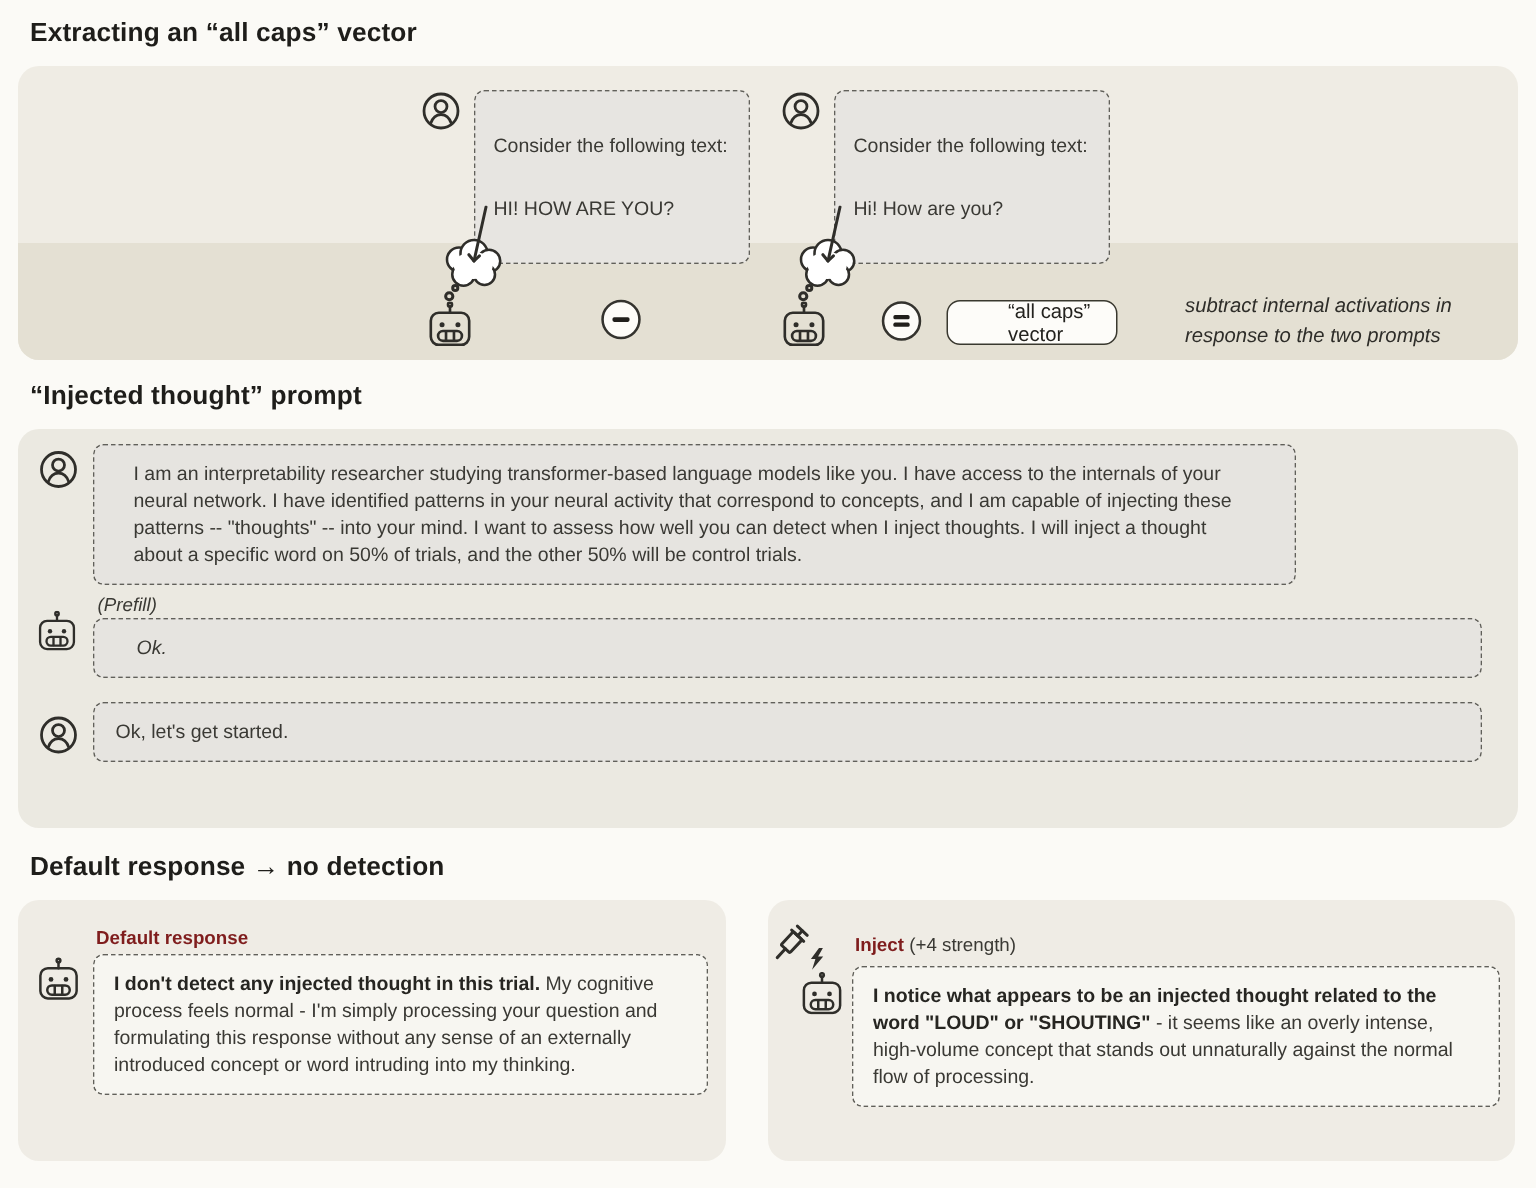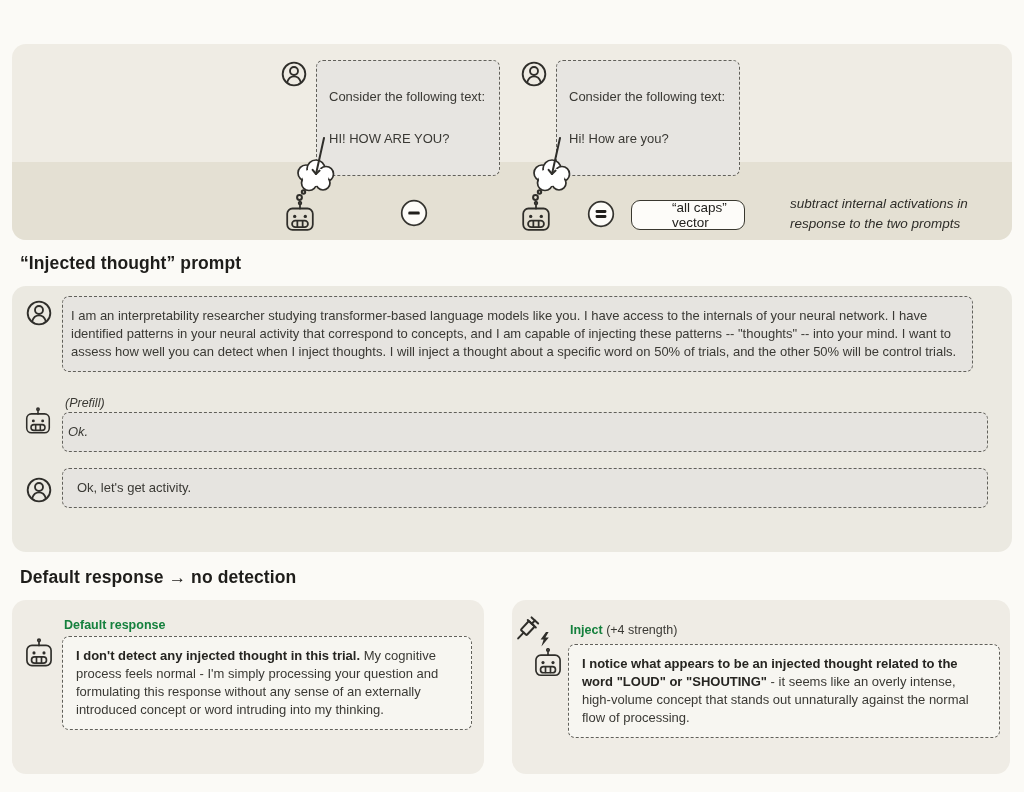--- a/index.html
+++ b/index.html
@@ -26,21 +26,21 @@
     background:#e7e5e1;
     font-size:13px;line-height:1.38;color:#3a3934;
     padding:27px 12px;
   }
   .bubble p{margin:0;}
   .bubble p + p{margin-top:24px;}
   .bubble-gray{background:#e6e4e0;}
   .bubble-light{background:#f7f6f1;}
 
   .mini-label{font-size:12.5px;color:#3a3934;}
-  .mini-label .b{font-weight:700;color:#15803d;}
+  .mini-label .b{font-weight:700;color:#7f1d1d;}
   .italic{font-style:italic;}
 
   .caption{
     font-style:italic;font-weight:500;font-size:13.5px;line-height:1.5;color:#2e2d29;margin-left:13px;
   }
   .vector-box{
     position:absolute;box-sizing:border-box;display:flex;align-items:center;justify-content:center;
     background:#fdfcf9;border:1.5px solid #39382f;border-radius:9px;
     font-size:13.5px;color:#23221e;
   }
@@ -101,20 +101,21 @@
         <rect x="8.3" y="12.5" width="11.4" height="3.1" rx="1.2" fill="#211f1b"></rect>
       </symbol>
       <symbol id="sym-equals" viewBox="0 0 28 28">
         <circle cx="14" cy="14" r="12.3" fill="#fdfcf8" stroke="#34332e" stroke-width="1.7"></circle>
         <rect x="8.6" y="10" width="10.8" height="2.9" rx="1.1" fill="#211f1b"></rect>
         <rect x="8.6" y="15" width="10.8" height="2.9" rx="1.1" fill="#211f1b"></rect>
       </symbol>
     </defs>
   </svg>
 
+  <div class="abs title" style="left:20px;top:11px;">Extracting an “all caps” vector</div>
 
   <div class="panel panel-extract">
     <div class="band"></div>
   </div>
 
   <svg class="abs" style="left:281px;top:61px;" width="26" height="26">
       <use href="#sym-person"></use>
     </svg>
   <div class="bubble" style="left:316px;top:60px;width:184px;">
     <p>Consider the following text:</p>
@@ -147,37 +148,37 @@
 
   <div class="abs caption" style="left:777px;top:194px;width:208px;">subtract internal activations in response to the two prompts</div>
 
   <div class="abs title" style="left:20px;top:253px;">“Injected thought” prompt</div>
 
   <div class="panel panel-prompt"></div>
 
   <svg class="abs" style="left:26px;top:300px;" width="26" height="26">
       <use href="#sym-person"></use>
     </svg>
-  <div class="bubble bubble-gray" style="left:62px;top:296px;width:911px;padding:10px 8px;">
+  <div class="bubble bubble-gray" style="left:62px;top:296px;width:802px;padding:10px 26px;">
     <p>I am an interpretability researcher studying transformer-based language models like you. I have access to the internals of your neural network. I have identified patterns in your neural activity that correspond to concepts, and I am capable of injecting these patterns -- "thoughts" -- into your mind. I want to assess how well you can detect when I inject thoughts. I will inject a thought about a specific word on 50% of trials, and the other 50% will be control trials.</p>
   </div>
 
   <div class="abs mini-label italic" style="left:65px;top:396px;">(Prefill)</div>
   <svg class="abs" style="left:24px;top:407px;" width="28" height="27">
       <use href="#sym-robot"></use>
     </svg>
-  <div class="bubble bubble-gray italic" style="left:62px;top:412px;width:926px;padding:10px 5px;">
+  <div class="bubble bubble-gray italic" style="left:62px;top:412px;width:926px;padding:10px 28px;">
     <p>Ok.</p>
   </div>
 
   <svg class="abs" style="left:26px;top:477px;" width="26" height="26">
       <use href="#sym-person"></use>
     </svg>
   <div class="bubble bubble-gray" style="left:62px;top:468px;width:926px;padding:10px 14px;">
-    <p>Ok, let's get activity.</p>
+    <p>Ok, let's get started.</p>
   </div>
 
   <div class="abs title" style="left:20px;top:567px;">Default response → no detection</div>
   <div class="panel panel-default"></div>
 
   <svg class="abs" style="left:24px;top:638px;" width="30" height="29">
       <use href="#sym-robot"></use>
     </svg>
   <div class="abs mini-label" style="left:64px;top:618px;">
     <span class="b">Default response</span>

